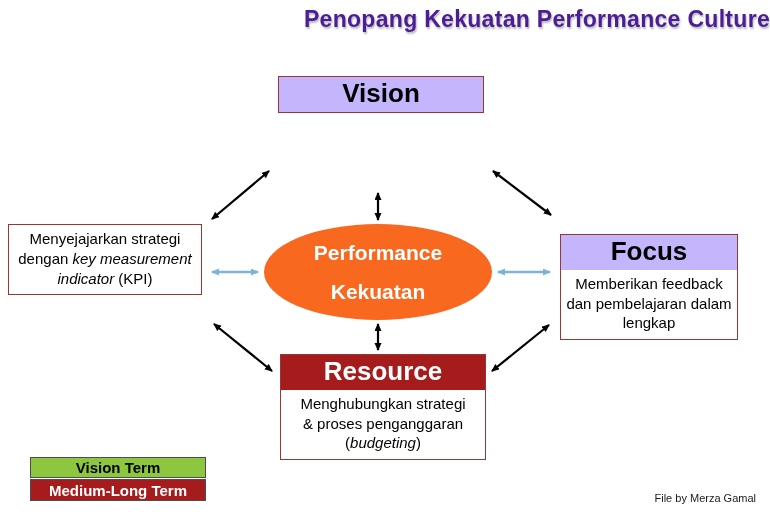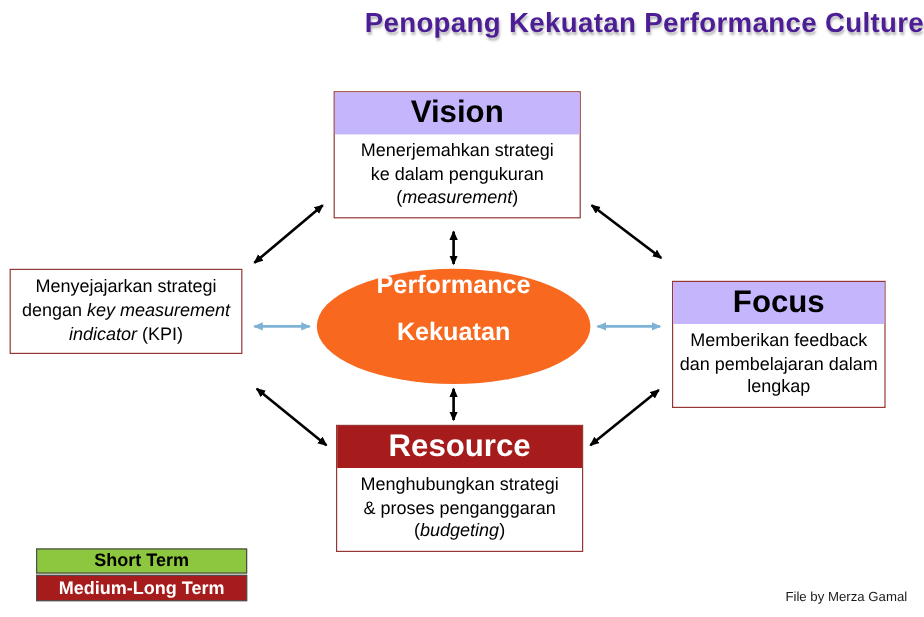--- a/index.html
+++ b/index.html
@@ -48,21 +48,21 @@
   #box-rewards  { left: 8px;   top: 224px; width: 194px; }
   #box-focus    { left: 560px; top: 234px; width: 178px; }
   #box-resource { left: 280px; top: 354px; width: 206px; }
 
   #center-ellipse {
     position: absolute; z-index: 2;
     left: 264px; top: 224px; width: 228px; height: 96px;
     background: #F8681F;
     border-radius: 50%;
     display: flex; flex-direction: column;
-    align-items: center; 
+    align-items: center; justify-content: center;
     color: #ffffff; font-weight: bold;
     font-size: 21px; line-height: 1.3; gap: 12px;
   }
 
   .legend-item {
     position: absolute; z-index: 2;
     left: 30px; width: 176px; height: 21px;
     box-sizing: border-box;
     border: 1px solid #4d4d4d;
     font-weight: bold; font-size: 15px;
@@ -102,25 +102,20 @@
     <line x1="212" y1="219" x2="269" y2="171" stroke="#000000" stroke-width="2.2" marker-start="url(#ah-black)" marker-end="url(#ah-black)"></line>
     <line x1="493" y1="171" x2="551" y2="215" stroke="#000000" stroke-width="2.2" marker-start="url(#ah-black)" marker-end="url(#ah-black)"></line>
     <line x1="214" y1="324" x2="272" y2="371" stroke="#000000" stroke-width="2.2" marker-start="url(#ah-black)" marker-end="url(#ah-black)"></line>
     <line x1="492" y1="371" x2="549" y2="325" stroke="#000000" stroke-width="2.2" marker-start="url(#ah-black)" marker-end="url(#ah-black)"></line>
   </svg>
 
   <h1 id="slide-title">Penopang Kekuatan Performance Culture</h1>
 
   <div class="box" id="box-vision">
     <div class="box-header hdr-green">Vision</div>
-    <div class="box-body">
-      <div>Menerjemahkan strategi</div>
-      <div>ke dalam pengukuran</div>
-      <div><span>(</span><span class="it">measurement</span><span>)</span></div>
-    </div>
   </div>
 
   <div class="box" id="box-rewards">
     <div class="box-body">
       <div>Menyejajarkan strategi</div>
       <div><span>dengan </span><span class="it">key measurement</span></div>
       <div><span class="it">indicator</span><span> (KPI)</span></div>
     </div>
   </div>
 
@@ -140,18 +135,18 @@
       <div>&amp; proses penganggaran</div>
       <div><span>(</span><span class="it">budgeting</span><span>)</span></div>
     </div>
   </div>
 
   <div id="center-ellipse">
     <div>Performance</div>
     <div>Kekuatan</div>
   </div>
 
-  <div class="legend-item" id="legend-short">Short Term</div>
+  <div class="legend-item" id="legend-short">Vision Term</div>
   <div class="legend-item" id="legend-medium">Medium-Long Term</div>
 
   <div id="credit">File by Merza Gamal</div>
 
 </div>
 
 </body></html>

